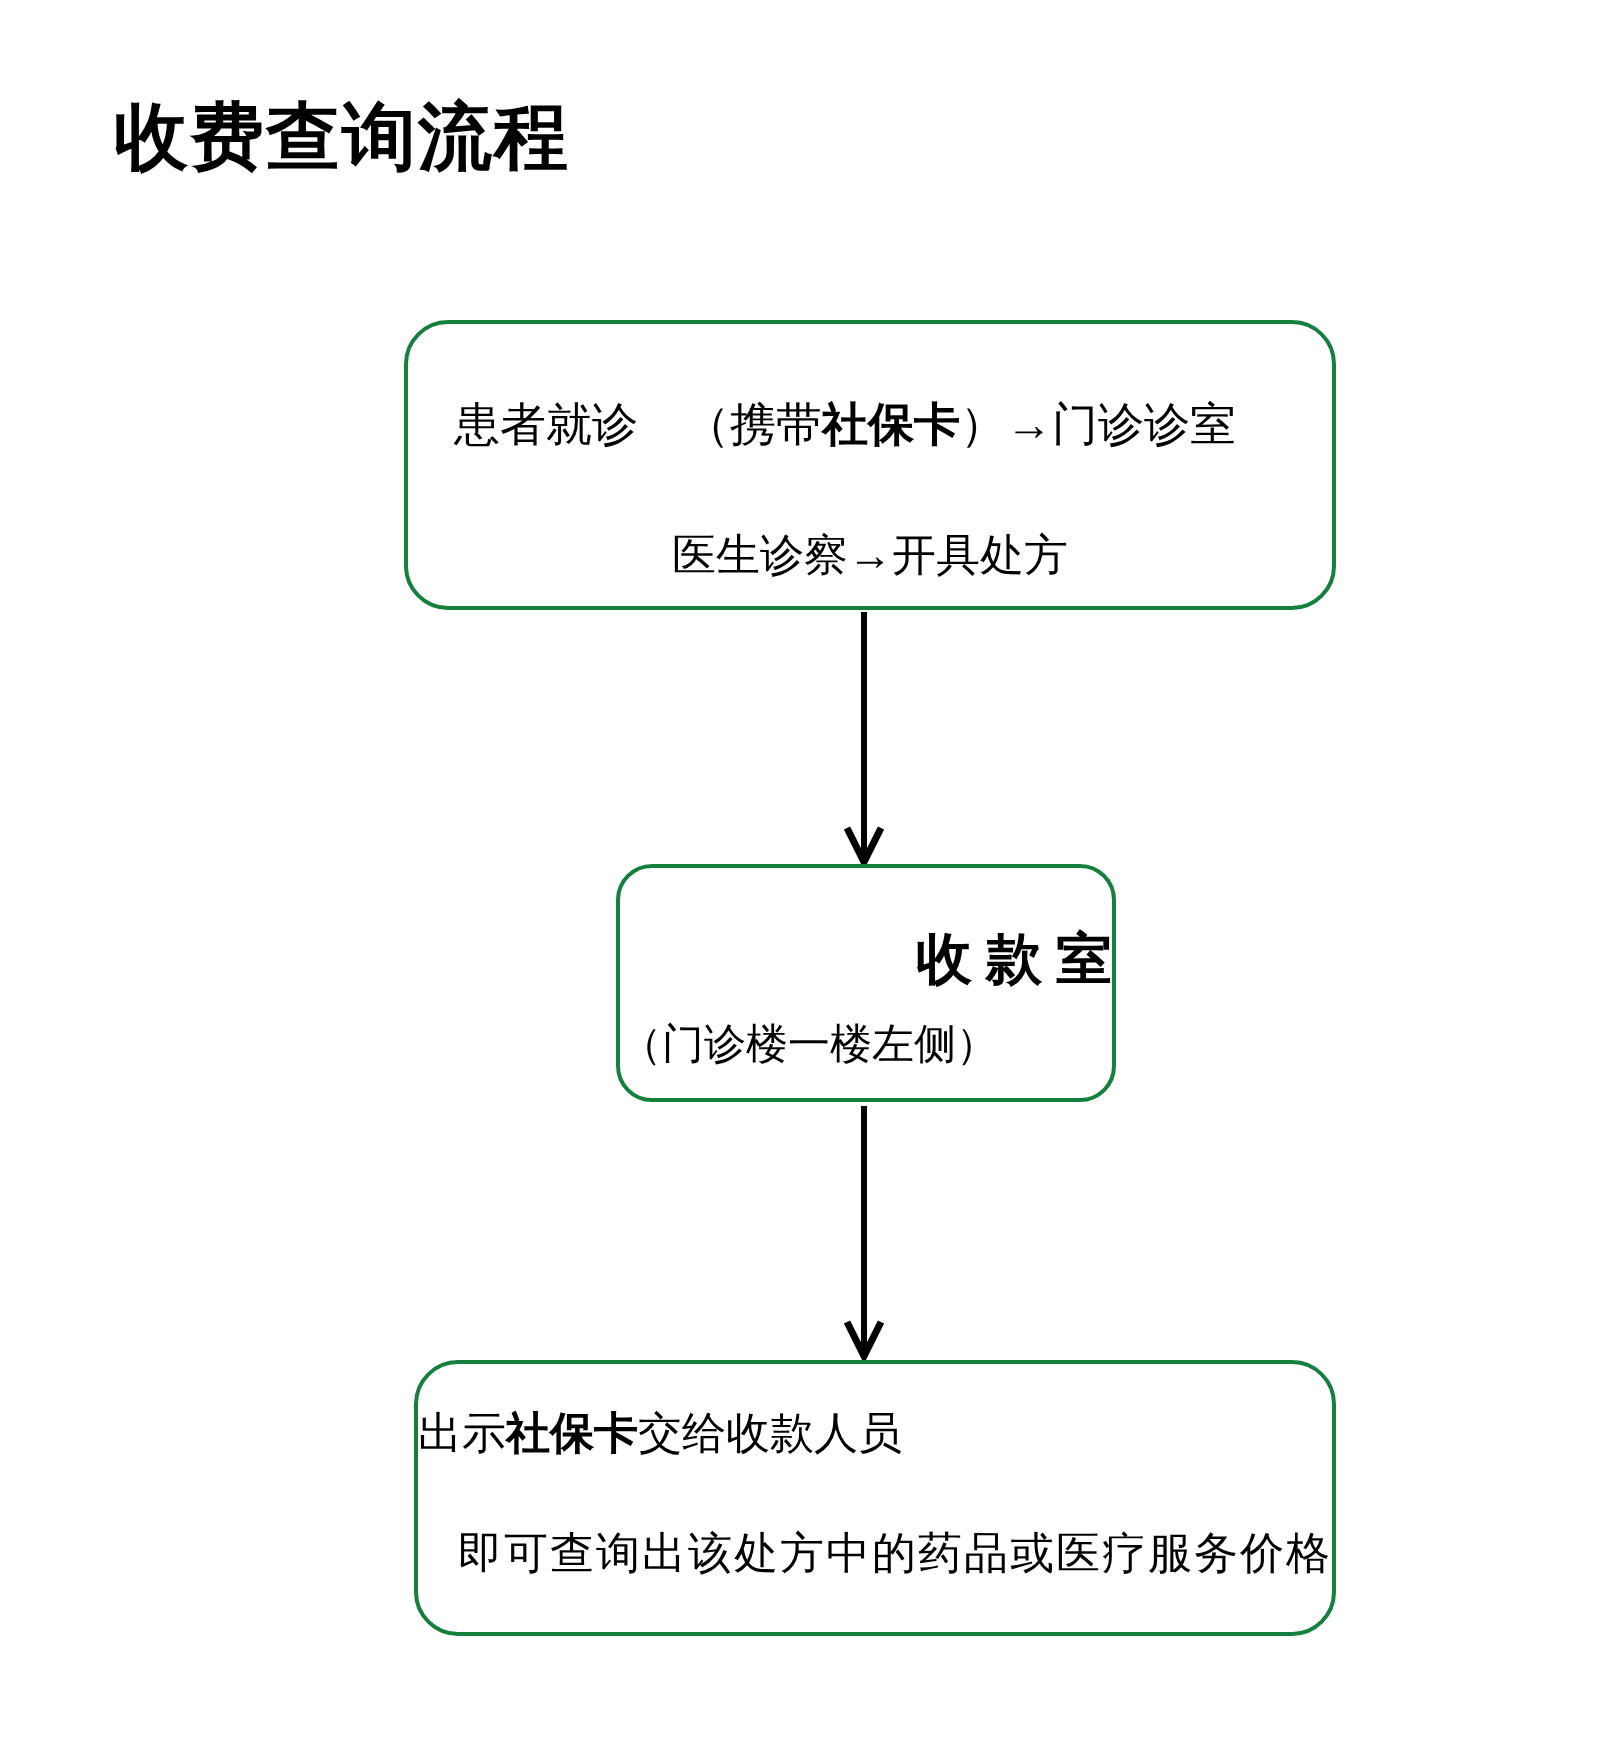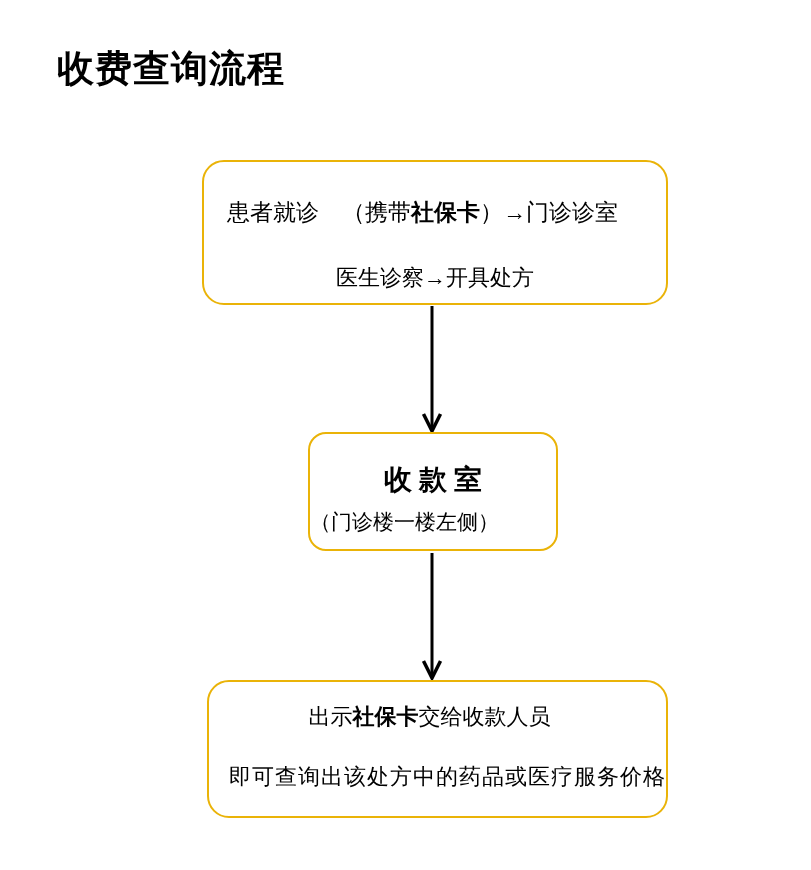--- a/index.html
+++ b/index.html
@@ -21,21 +21,21 @@
     left: 57px;
     top: 44px;
     font-size: 37px;
     font-weight: bold;
     letter-spacing: 1px;
     white-space: nowrap;
     text-align: center;
   }
   .flow-box {
     position: absolute;
-    border: 2px solid #eab308;
+    border: 2px solid #15803d;
     background: #ffffff;
     box-sizing: border-box;
   }
   #box-step1 {
     left: 202px;
     top: 160px;
     width: 466px;
     height: 145px;
     border-radius: 22px;
   }
@@ -60,21 +60,21 @@
     top: 432px;
     width: 250px;
     height: 119px;
     border-radius: 18px;
   }
   .b2-title {
     position: absolute;
     left: 0;
     right: 0;
     top: 27px;
-    text-align: center;
+    text-align: right;
     font-size: 28px;
     font-weight: bold;
     white-space: nowrap;
   }
   .b2-sub {
     position: absolute;
     left: 0;
     right: 0;
     top: 74px;
     text-align: left;
@@ -86,21 +86,21 @@
     top: 680px;
     width: 461px;
     height: 138px;
     border-radius: 22px;
   }
   .b3-line1 {
     position: absolute;
     left: 0;
     right: 16px;
     top: 20px;
-    text-align: center;
+    text-align: left;
     font-size: 22px;
     white-space: nowrap;
   }
   .b3-line2 {
     position: absolute;
     left: 0;
     right: 0;
     top: 80px;
     text-align: right;
     font-size: 22px;

